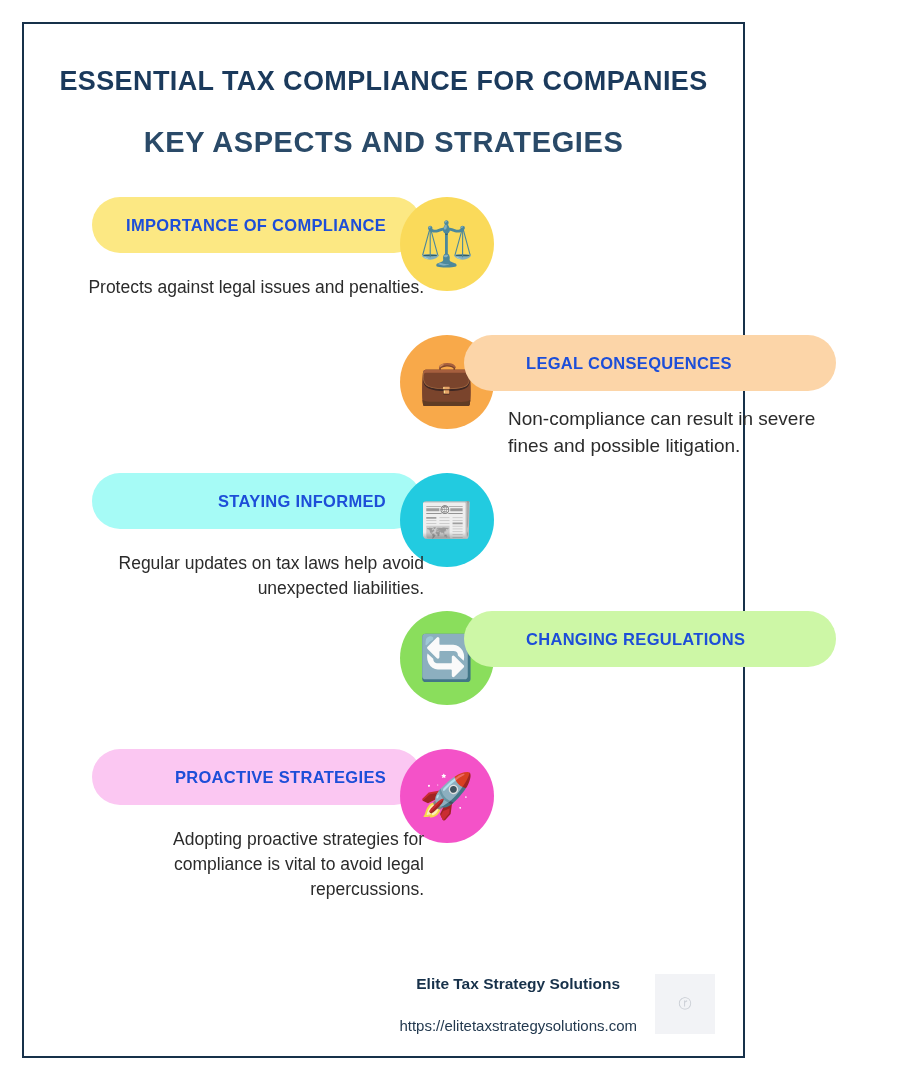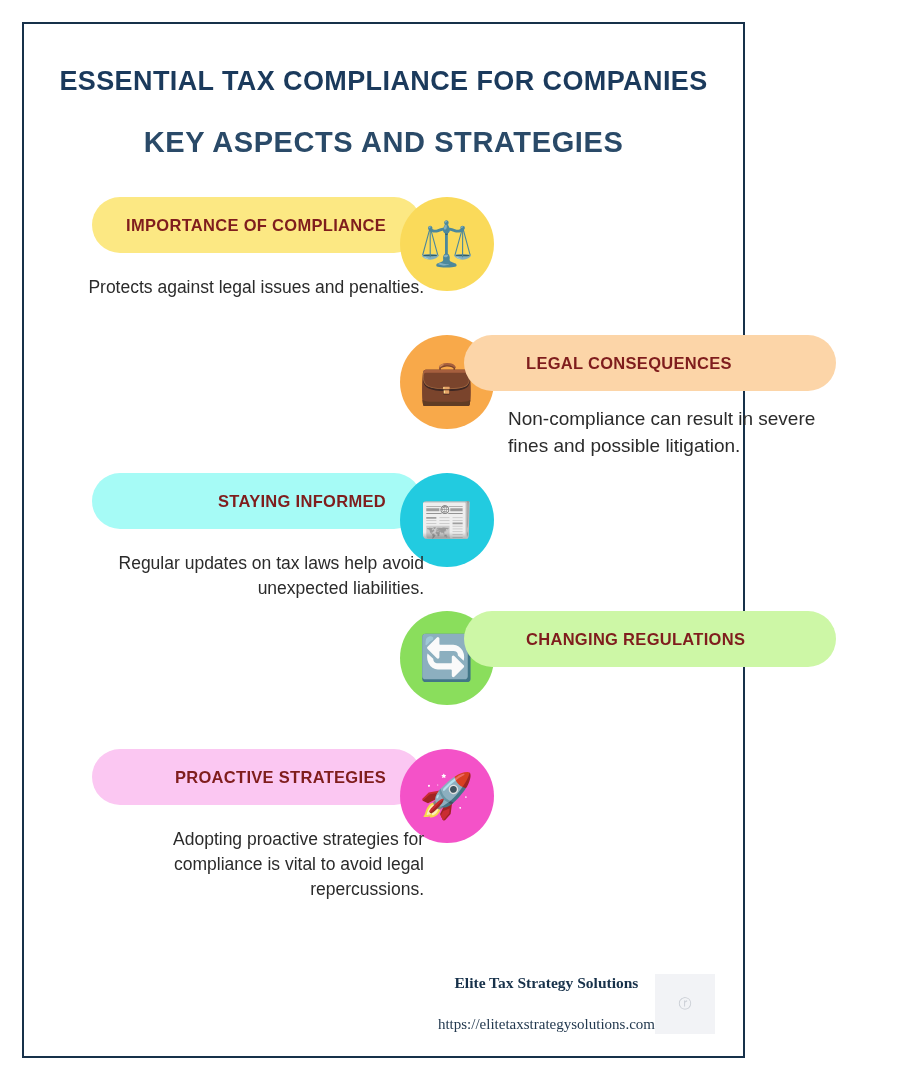--- a/index.html
+++ b/index.html
@@ -65,21 +65,21 @@
     position: absolute;
     height: 56px;
     border-radius: 28px;
     display: flex;
     align-items: center;
     box-sizing: border-box;
   }
   .pill-label {
     font-size: 16.5px;
     font-weight: bold;
-    color: #7f1d1d;
+    color: #1d4ed8;
     letter-spacing: 0.3px;
     text-transform: uppercase;
     white-space: nowrap;
   }
 
   
   .icon-circle {
     position: absolute;
     top: 0;
     width: 94px;
@@ -135,23 +135,23 @@
 
   .footer {
     position: absolute;
     right: 28px;
     bottom: 22px;
     text-align: center;
     width: 420px;
   }
   .footer-inner {
     display: flex;
-    align-items: flex-start;
+    align-items: flex-end;
     justify-content: flex-end;
-    font-family: Liberation Serif, serif;
+    gap: 18px;
   }
   .footer-text {
     text-align: center;
   }
   .brand {
     font-size: 15.5px;
     font-weight: bold;
     color: #17314a;
   }
   .url {

